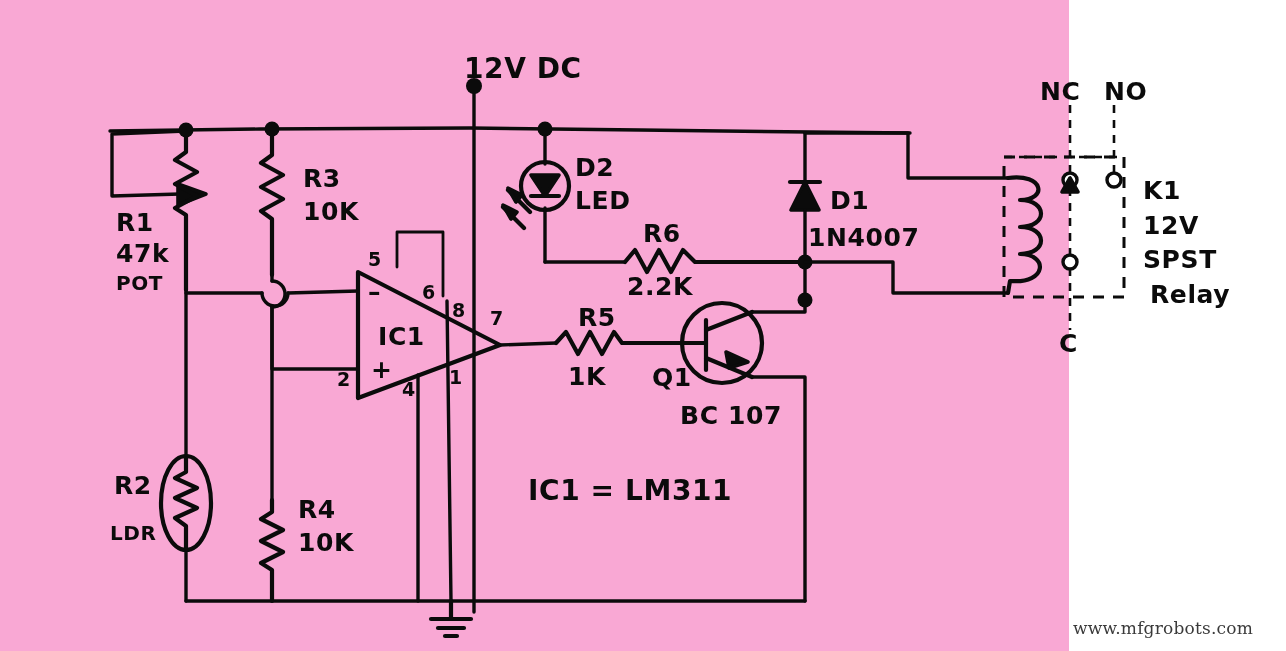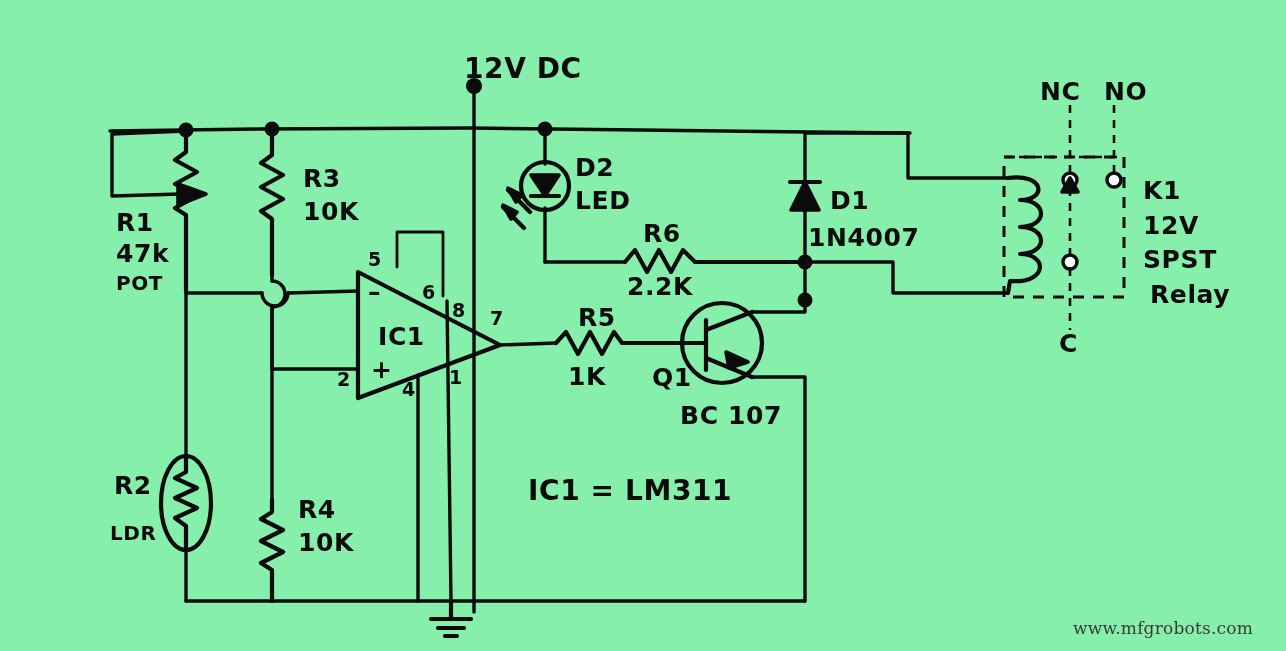--- a/index.html
+++ b/index.html
@@ -1,21 +1,21 @@
 <!DOCTYPE html>
 <html><head>
 <meta charset="utf-8">
 <title>LDR Light Sensor Relay Circuit</title>
 <style>
   html,body{margin:0;padding:0;background:#ffffff;}
   body{
     font-family:"DejaVu Sans", sans-serif;
     width:1286px;height:651px;overflow:hidden;position:relative;
   }
-  #sheet{position:absolute;left:0;top:0;width:1286px;height:651px;background:#86efac;}
+  #sheet{position:absolute;left:0;top:0;width:1069px;height:651px;background:#f9a8d4;}
   svg{display:block;}
   .wire{stroke:#0b0b0b;stroke-width:3.4;fill:none;stroke-linecap:round;stroke-linejoin:round;}
   .wire-thin{stroke:#0b0b0b;stroke-width:2.8;fill:none;stroke-linecap:round;stroke-linejoin:round;}
   .comp{stroke:#0b0b0b;stroke-width:4.2;fill:none;stroke-linecap:round;stroke-linejoin:round;}
   .comp-fill{stroke:#0b0b0b;stroke-width:3.6;fill:#0b0b0b;stroke-linejoin:round;}
   .dash-box{stroke:#0b0b0b;stroke-width:3;fill:none;stroke-dasharray:11 9;stroke-linecap:butt;}
   .dash-line{stroke:#0b0b0b;stroke-width:2.6;fill:none;stroke-dasharray:8 7;stroke-linecap:butt;}
   .node{fill:#0b0b0b;}
   .ring{stroke:#0b0b0b;stroke-width:3.4;fill:#fff;}
   .hand{

